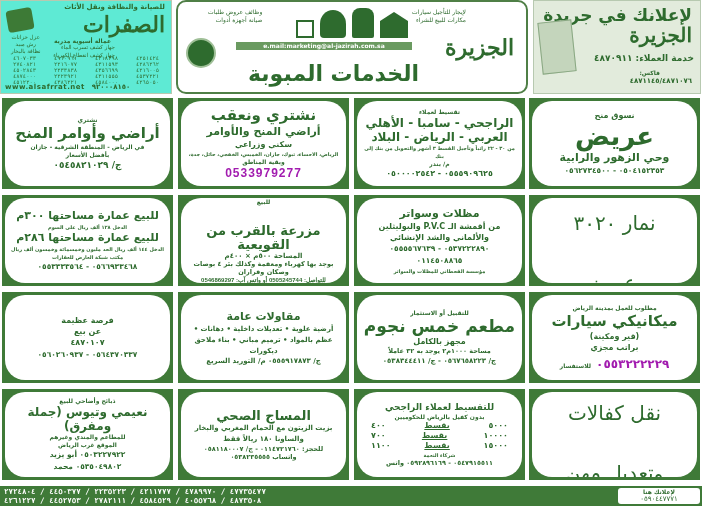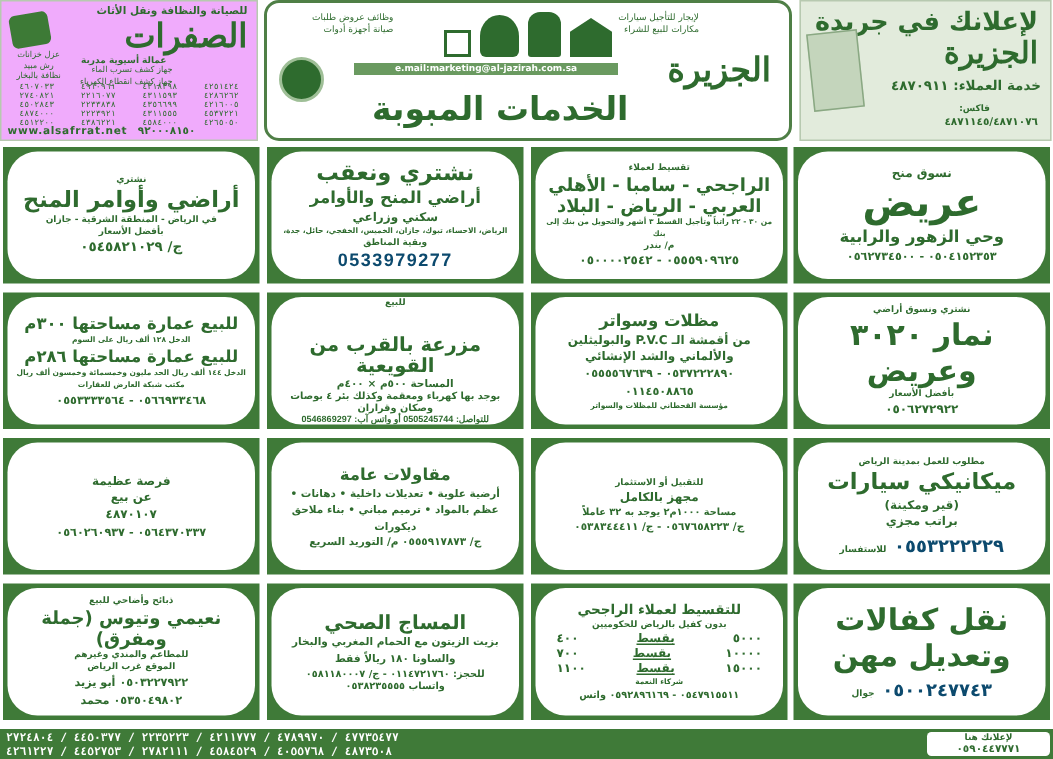--- a/index.html
+++ b/index.html
@@ -1,20 +1,20 @@
 <!DOCTYPE html>
 <html><head>
 <meta charset="utf-8">
 <style>
   * { box-sizing: border-box; margin: 0; padding: 0; }
   html, body { width: 702px; height: 506px; background: #ffffff; overflow: hidden; }
   body { font-family: "DejaVu Sans", sans-serif; color: #2e6b2e; position: relative; direction: rtl; }
 
   .hdr { position: absolute; top: 0; height: 94px; }
-  .hdr-left { left: 0; width: 172px; background: #f0abfc; border: 1px solid #b7c9b0; }
+  .hdr-left { left: 0; width: 172px; background: #5eead4; border: 1px solid #b7c9b0; }
   .hdr-center { left: 176px; width: 352px; background: #fff; border: 2px solid #4f7f46; border-radius: 10px; }
   .hdr-right { left: 533px; width: 168px; background: #e2ebdc; border: 1px solid #b7c9b0; }
 
   .safrat-top { position:absolute; top:2px; right:6px; font-size:7px; color:#2e6b2e; font-weight:bold; }
   .safrat-logo { position:absolute; top:10px; right:6px; font-size:22px; font-weight:bold; color:#2e6b2e; font-family:"DejaVu Serif", serif; }
   .safrat-emblem { position:absolute; top:8px; left:6px; width:26px; height:22px; background:#3d7a36; border-radius:4px; transform:rotate(-10deg); }
   .safrat-sub { position:absolute; top:36px; right:60px; font-size:6px; font-weight:bold; }
   .safrat-bul { position:absolute; top:40px; right:8px; font-size:5.5px; line-height:8px; }
   .safrat-side { position:absolute; top:33px; left:10px; font-size:5.5px; line-height:7px; text-align:center; }
   .safrat-grid { position:absolute; top:54px; left:4px; right:4px; display:flex; flex-direction:row; gap:2px; font-size:5.5px; font-family:"DejaVu Sans Mono", monospace; line-height:6px; direction:ltr; }
@@ -37,30 +37,30 @@
   .right-faxnum { position:absolute; top:76px; right:8px; font-size:7px; font-weight:bold; }
   .right-paper { position:absolute; top:20px; left:6px; width:34px; height:52px; background:#c4d5bc; border:1px solid #8aa883; transform:rotate(-6deg); }
 
   .grid { position:absolute; top:98px; left:0; width:702px; height:384px; }
   .ad { position:absolute; width:171px; height:91px; background:#3f7a38; padding:3px; }
   .ad-inner { width:100%; height:100%; background:#fff; border-radius:20px; text-align:center; display:flex; flex-direction:column; justify-content:center; align-items:center; padding:2px 4px; overflow:hidden; }
   .t-xs { font-size:6px; line-height:8px; color:#2e6b2e; font-weight:bold; }
   .t-sm { font-size:8px; line-height:11px; color:#2e6b2e; font-weight:bold; }
   .t-md { font-size:11px; line-height:14px; color:#2e6b2e; font-weight:bold; }
   .t-lg { font-size:15px; line-height:19px; color:#2e6b2e; font-weight:bold; }
-  .t-xl { font-size:20px; line-height:24px; color:#2e6b2e; font-weight:bold; letter-spacing:1px; }
+  .t-xl { font-size:20px; line-height:24px; color:#2e6b2e; font-weight:normal; letter-spacing:1px;margin-top:36px; }
   .t-xxl { font-size:26px; line-height:30px; color:#2e6b2e; font-weight:bold; letter-spacing:3px; }
   .ph { font-size:9px; line-height:12px; color:#2e6b2e; font-weight:bold; letter-spacing:1px; }
-  .ph-lg { font-size:12px; line-height:15px; color:#0c4a6e; font-weight:bold; letter-spacing:1px; }
+  .ph-lg { font-size:12px; line-height:15px; color:#a21caf; font-weight:bold; letter-spacing:1px; }
   .row3 { display:flex; width:100%; justify-content:space-between; font-size:8px; font-weight:bold; line-height:10px; color:#2e6b2e; padding:0 10px; }
 
   .footer { position:absolute; top:486px; left:0; width:702px; height:20px; background:#3f7a38; }
   .footer-box { position:absolute; right:2px; top:2px; width:82px; height:16px; background:#fff; border-radius:3px; text-align:center; }
   .footer-box .l1 { font-size:6px; line-height:7px; color:#2e6b2e; font-weight:bold; }
-  .footer-box .l2 { font-size:7px; line-height:8px; color:#2e6b2e; font-weight:bold; }
+  .footer-box .l2 { font-size:7px; line-height:8px; color:#2e6b2e; font-weight:normal; }
   .footer-nums { position:absolute; left:4px; right:88px; top:1px; color:#fff; font-size:7.5px; line-height:9px; font-weight:bold; text-align:left; direction:rtl; font-family:"DejaVu Sans Mono", monospace; }
 </style>
 </head>
 <body>
 
 <div class="hdr hdr-left">
   <div class="safrat-top">للصيانة والنظافة ونقل الأثاث</div>
   <div class="safrat-emblem"></div>
   <div class="safrat-logo">الصفرات</div>
   <div class="safrat-sub">عمالة أسيوية مدربة</div>
@@ -235,20 +235,21 @@
       <div class="t-md">مقاولات عامة</div>
       <div class="t-sm" style="font-size:7px;">أرضية علوية • تعديلات داخلية • دهانات •</div>
       <div class="t-sm" style="font-size:7px;">عظم بالمواد • ترميم مباني • بناء ملاحق</div>
       <div class="t-sm" style="font-size:7px;">ديكورات</div>
       <div class="t-xs" style="font-size:7px;">ج/ ٠٥٥٥٩١٧٨٧٣ م/ التوريد السريع</div>
     </div>
   </div>
   <div class="ad" style="left:354px;top:194px;">
     <div class="ad-inner">
       <div class="t-xs">للتقبيل أو الاستثمار</div>
+      <div class="t-lg" style="font-size:17px;">مطعم خمس نجوم</div>
       <div class="t-sm">مجهز بالكامل</div>
       <div class="t-xs" style="font-size:6.5px;">مساحة ١٠٠٠م٢ يوجد به ٣٢ عاملاً</div>
       <div class="ph" style="font-size:7px;">ج/ ٠٥٦٧٦٥٨٢٢٣ - ج/ ٠٥٣٨٣٤٤٤١١</div>
     </div>
   </div>
   <div class="ad" style="left:529px;top:194px;">
     <div class="ad-inner">
       <div class="t-xs">مطلوب للعمل بمدينة الرياض</div>
       <div class="t-lg" style="letter-spacing:2px;">ميكانيكي سيارات</div>
       <div class="t-sm">(قير ومكينة)</div>

